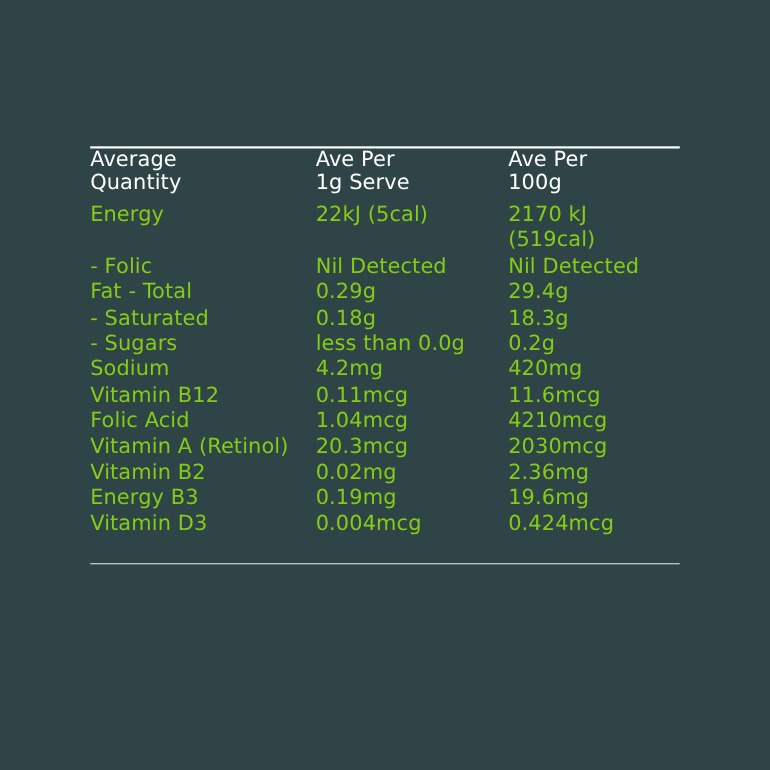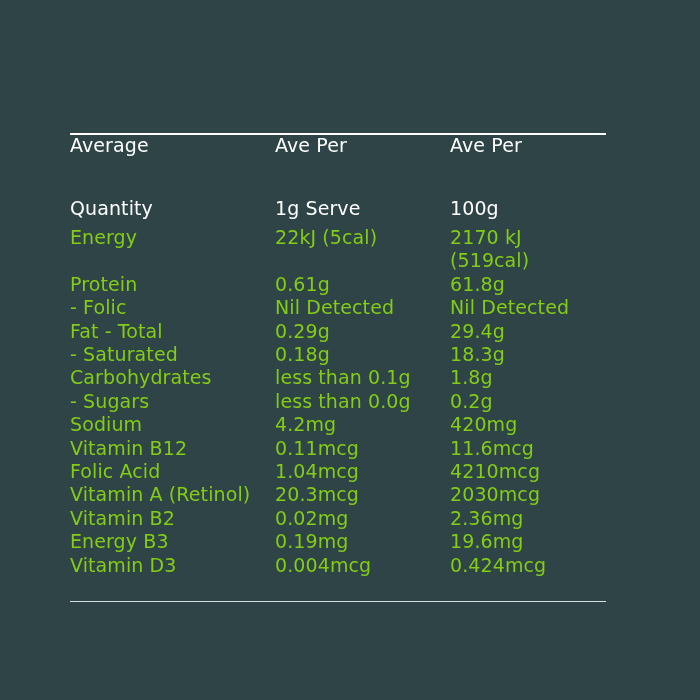--- a/index.html
+++ b/index.html
@@ -9,21 +9,21 @@
   body {
     width: 700px;
     height: 700px;
     background: #2e4446;
     font-family: "DejaVu Sans", sans-serif;
     color: #ffffff;
     overflow: hidden;
   }
   .panel {
     position: absolute;
-    left: 70px;
+    left: 82px;
     top: 133px;
     width: 536px;
   }
   .rule {
     height: 2px;
     background: #ffffff;
     width: 100%;
   }
   .rule.thin {
     height: 1px;
@@ -47,21 +47,21 @@
 
   thead th {
     font-size: 19px;
     line-height: 21px;
     padding-top: 9px;
     padding-bottom: 11px;
     font-weight: normal;
     color: #ffffff;
     letter-spacing: 0.1px;
   }
-  thead th .l2 { display: block; margin-top: 42px; }
+  thead th .l2 { display: block; }
 
   tbody td {
     font-size: 19px;
     line-height: 23.4px;
     color: #84cc16;
     letter-spacing: 0.1px;
   }
   tbody tr:first-child td { padding-top: 7px; }
   tbody tr:last-child td { padding-bottom: 24px; }
   td.indent { padding-left: 34px; }
@@ -93,43 +93,33 @@
         </th>
       </tr>
     </thead>
     <tbody>
         <tr>
           <td>Energy</td>
           <td>22kJ (5cal)</td>
           <td>2170 kJ (519cal)</td>
         </tr>
         <tr>
-          <td>Protein</td>
-          <td>0.61g</td>
-          <td>61.8g</td>
-        </tr>
-        <tr>
           <td class="indent">- Folic</td>
           <td>Nil Detected</td>
           <td>Nil Detected</td>
         </tr>
         <tr>
           <td>Fat - Total</td>
           <td>0.29g</td>
           <td>29.4g</td>
         </tr>
         <tr>
           <td class="indent">- Saturated</td>
           <td>0.18g</td>
           <td>18.3g</td>
-        </tr>
-        <tr>
-          <td>Carbohydrates</td>
-          <td>less than 0.1g</td>
-          <td>1.8g</td>
         </tr>
         <tr>
           <td class="indent">- Sugars</td>
           <td>less than 0.0g</td>
           <td>0.2g</td>
         </tr>
         <tr>
           <td>Sodium</td>
           <td>4.2mg</td>
           <td>420mg</td>

